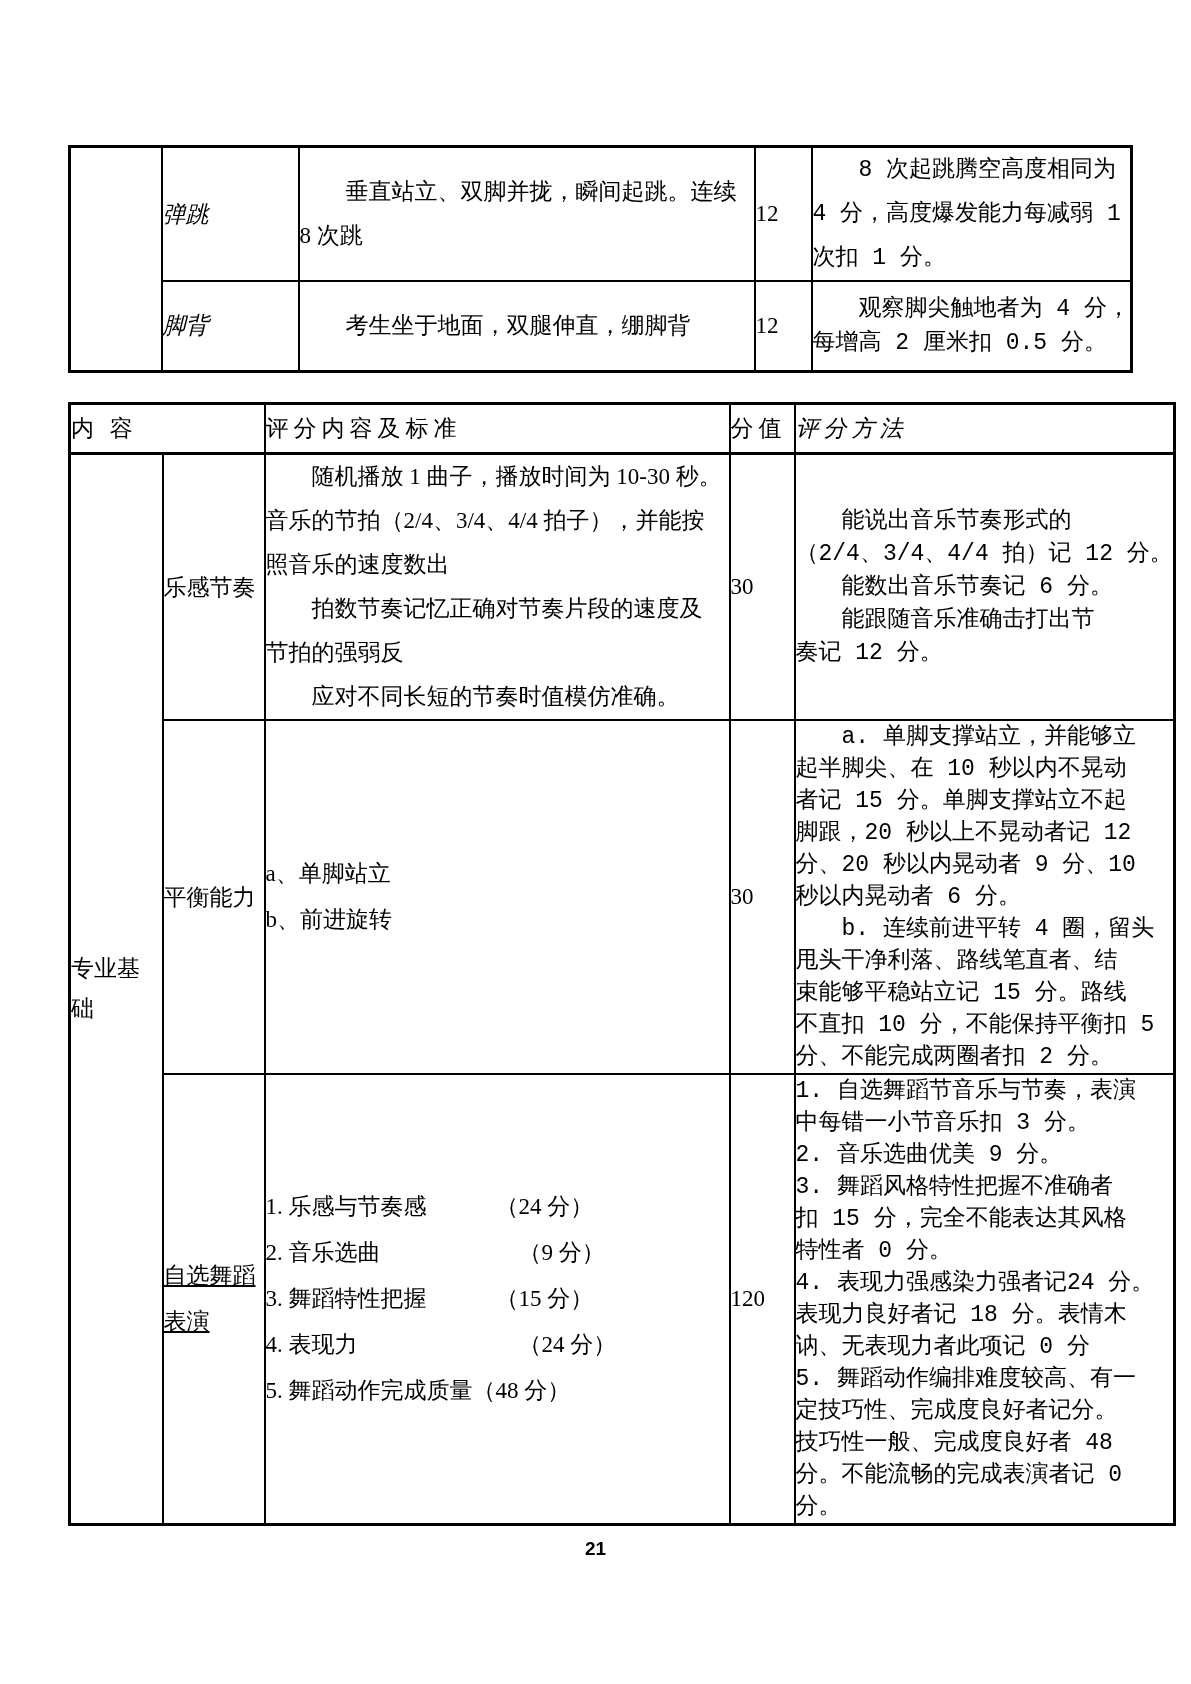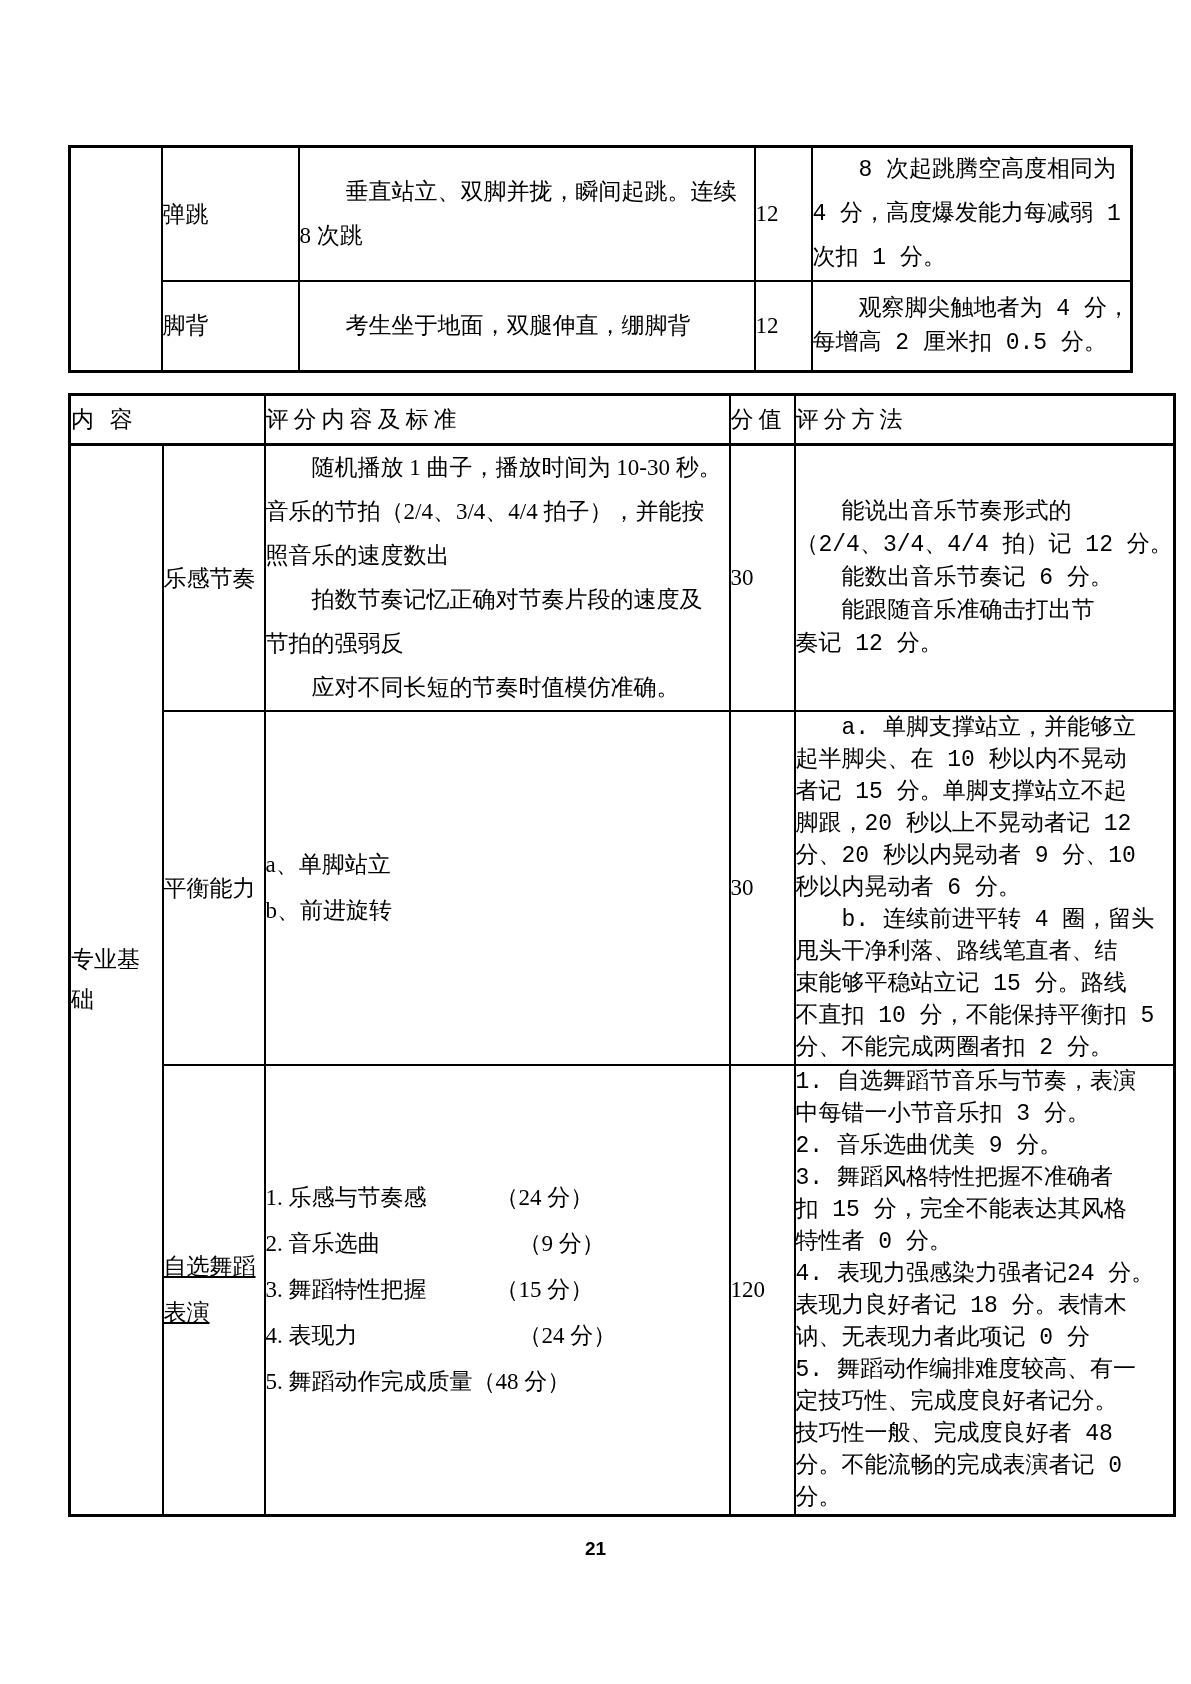--- a/index.html
+++ b/index.html
@@ -31,33 +31,33 @@
     font-size: 23px;
     overflow: hidden;
     text-align: left;
   }
   table.doc th {
     border-bottom: 3px solid #000000;
     height: 47px;
     letter-spacing: 5px;
   }
   .t1 { left: 68px; top: 145px; }
-  .t2 { left: 68px; top: 393px; }
+  .t2 { left: 68px; top: 402px; }
 
   .hdr-content { text-align: center; }
   .hdr-criteria { padding-left: 50px; }
   .hdr-score { text-align: center; letter-spacing: 2px; }
-  .hdr-method { padding-left: 56px; }
+  .hdr-method { padding-left: 56px; font-style: italic; }
 
   .group-cell {
     padding-left: 9px;
     line-height: 40px;
     white-space: pre;
   }
-  .item-cell { padding-left: 8px; white-space: pre; }
+  .item-cell { padding-left: 8px; white-space: pre; font-style: italic; }
   .item-cell-t2 { padding-left: 4px; white-space: pre; }
   .item-wrap { line-height: 46px; text-decoration: underline; }
 
   .crit-cell { padding: 0 3px; white-space: pre; font-family: Liberation Serif, serif; }
   .method-cell { padding: 0 2px; white-space: pre; font-family: Liberation Mono, monospace; }
   .score-cell { padding-left: 5px; white-space: pre; }
 
   .lh46 { line-height: 46px; }
   .lh44 { line-height: 44px; }
   .lh34 { line-height: 34px; }

